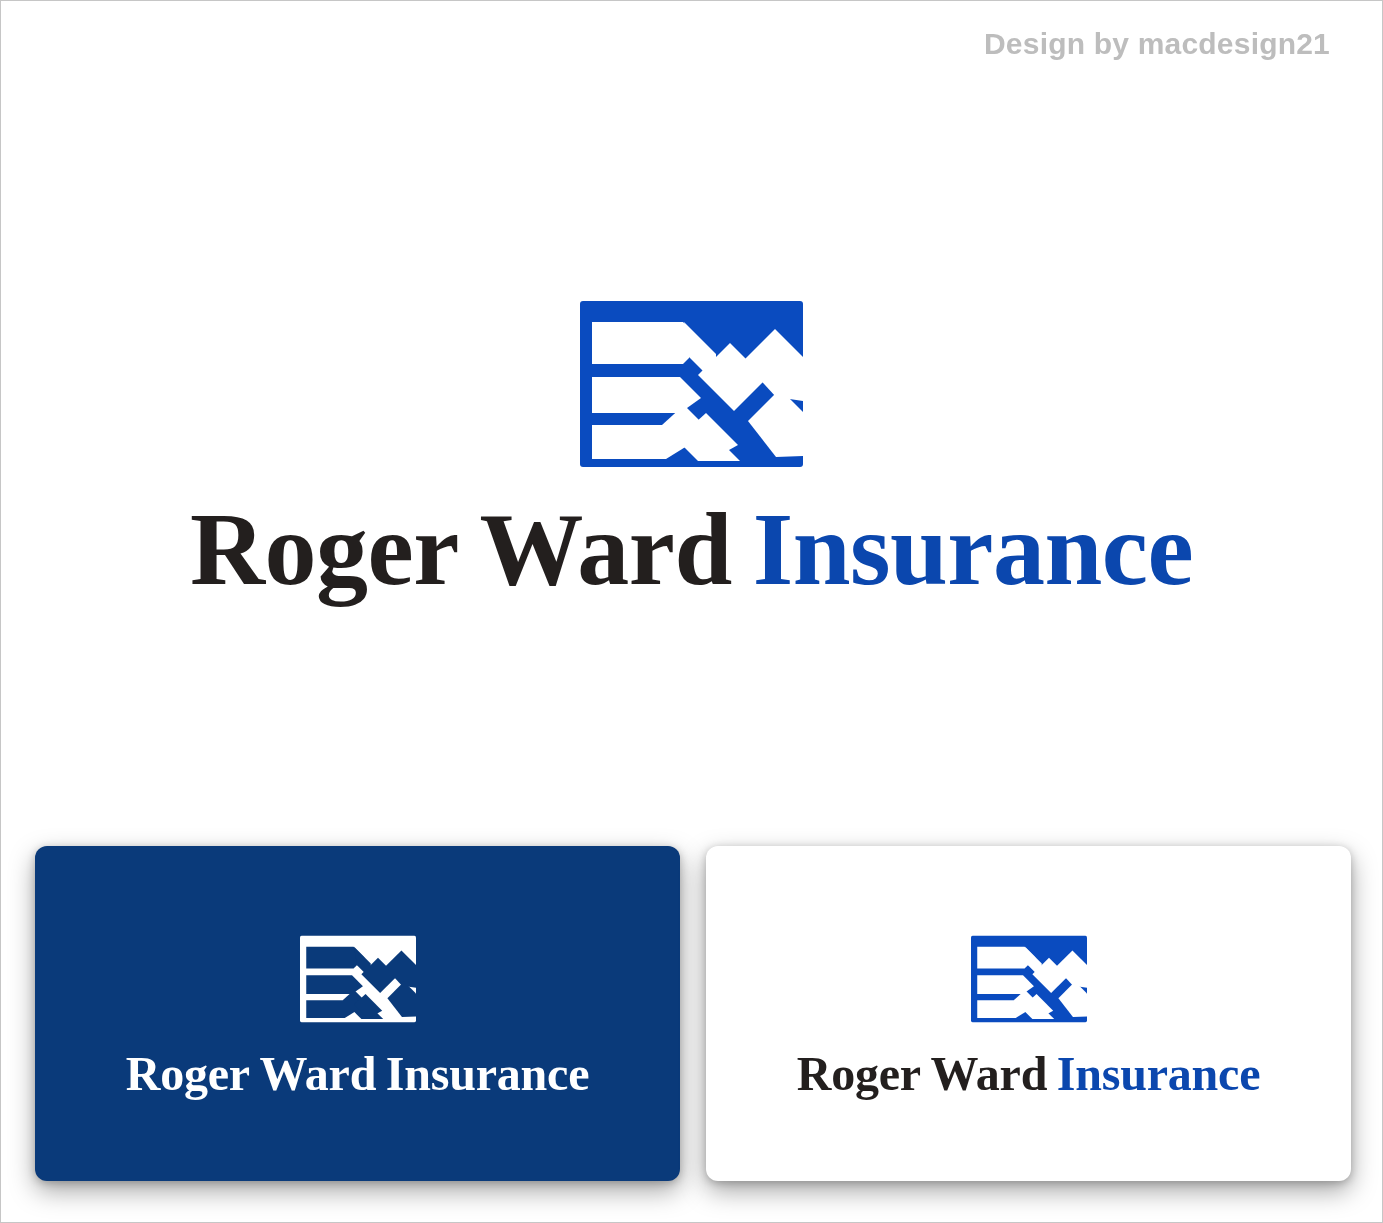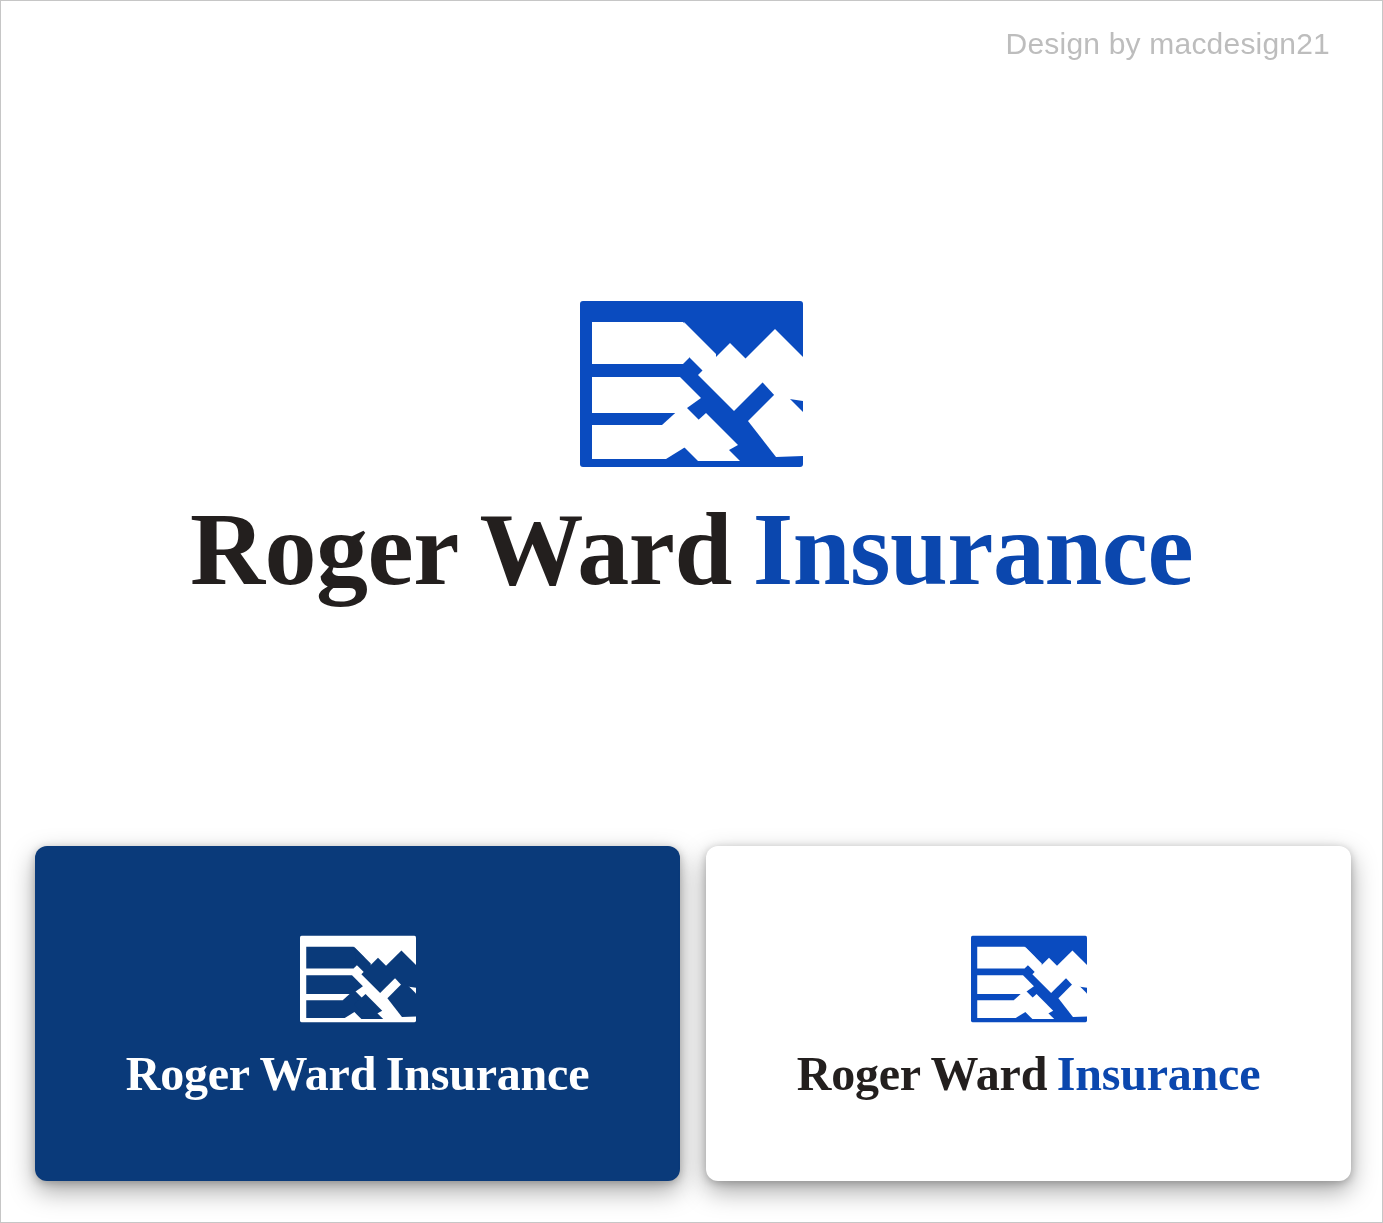--- a/index.html
+++ b/index.html
@@ -23,21 +23,21 @@
     overflow: hidden;
   }
 
   
   .credit {
     position: absolute;
     top: 26px;
     right: 52px;
     font-family: "Liberation Sans", sans-serif;
     font-size: 30px;
-    font-weight: 400;
+    font-weight: 700;
     letter-spacing: 0.2px;
     color: #bdbdbd;
     white-space: nowrap;
   }
 
   
   .primary-lockup {
     position: absolute;
     left: 0;
     right: 0;

